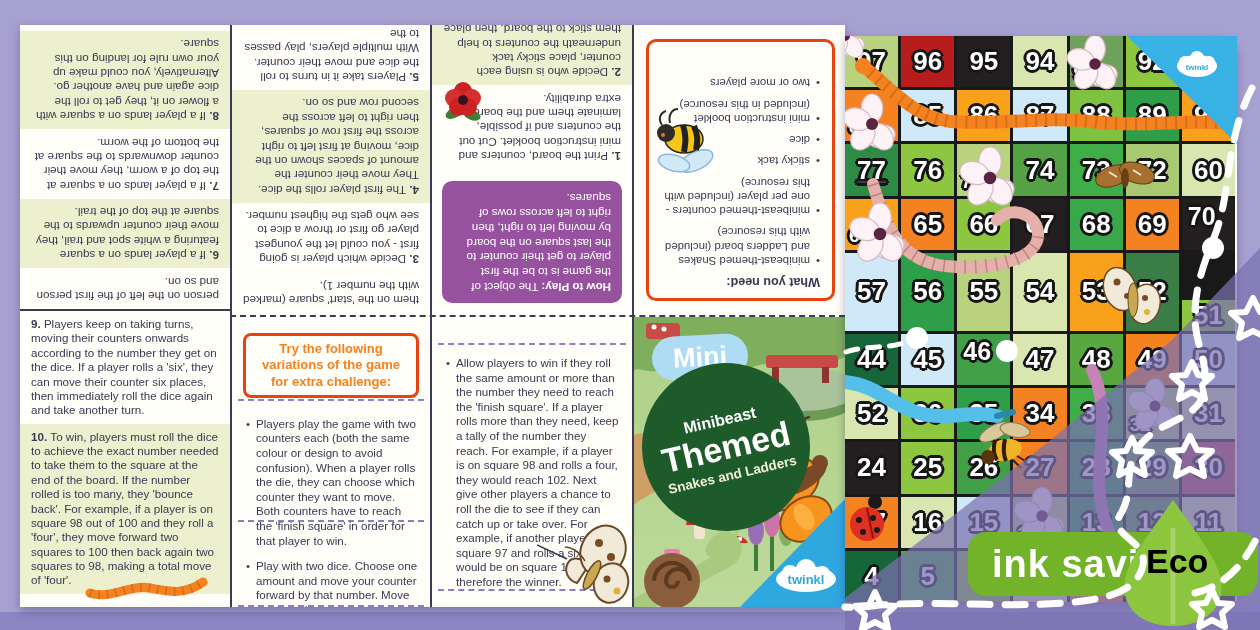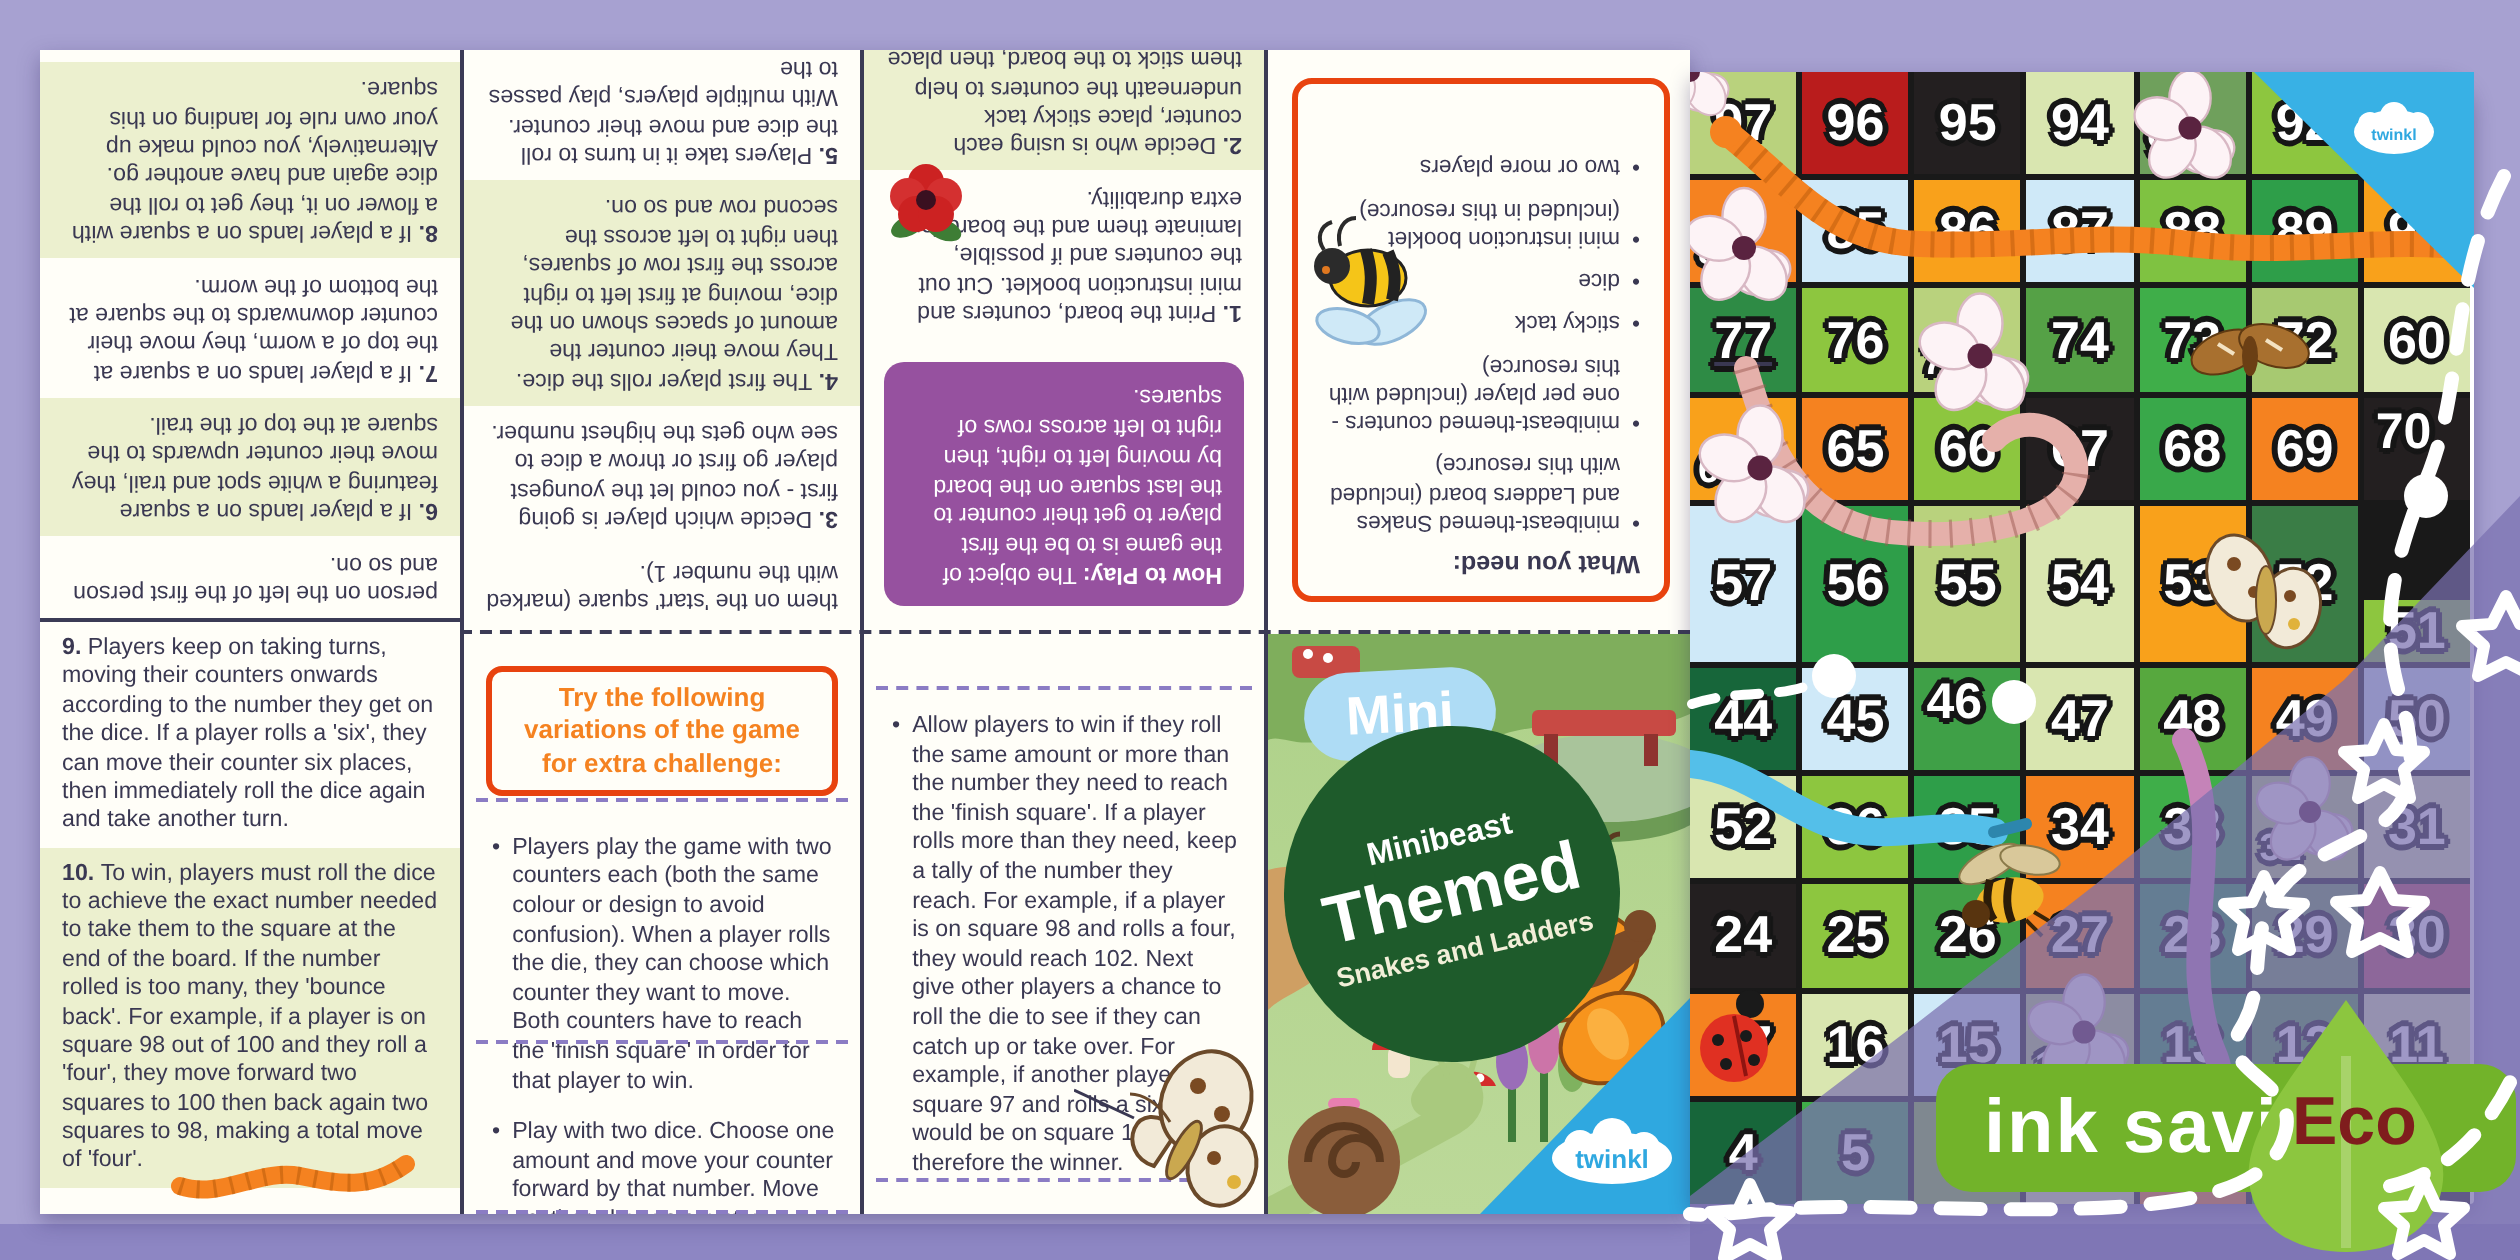--- a/index.html
+++ b/index.html
@@ -57,21 +57,21 @@
   .cell.p-tl{align-items:flex-start;justify-content:flex-start;}
   .cell.p-tl span{font-size:25px;padding:3px 0 0 6px;}
   .board-deco{position:absolute;left:845px;top:36px;pointer-events:none;}
   
   .overlay{position:absolute;inset:0;background:rgba(122,112,176,.72);pointer-events:none;
     clip-path:polygon(1260px 248px,1172px 340px,1048px 442px,958px 512px,845px 598px,845px 630px,1260px 630px);}
   .badge{position:absolute;left:968px;top:532px;width:290px;height:64px;background:#72b32a;
     border-radius:18px;display:flex;align-items:center;}
   .badge-label{color:#fff;font-weight:700;font-size:38px;padding-left:24px;letter-spacing:1px;}
   .leaf-wrap{position:absolute;left:130px;top:-34px;width:150px;height:132px;pointer-events:none;}
-  .eco-label{position:absolute;left:178px;top:10px;color:#7f1d1d;font-weight:700;font-size:34px;}
+  .eco-label{position:absolute;left:178px;top:10px;color:#000000;font-weight:700;font-size:34px;}
   .dashes{position:absolute;left:0;top:0;pointer-events:none;}
 </style>
 </head>
 <body>
 
 <div class="canvas">
 
   <div class="bottom-strip"></div>
 
   <div class="pages">

